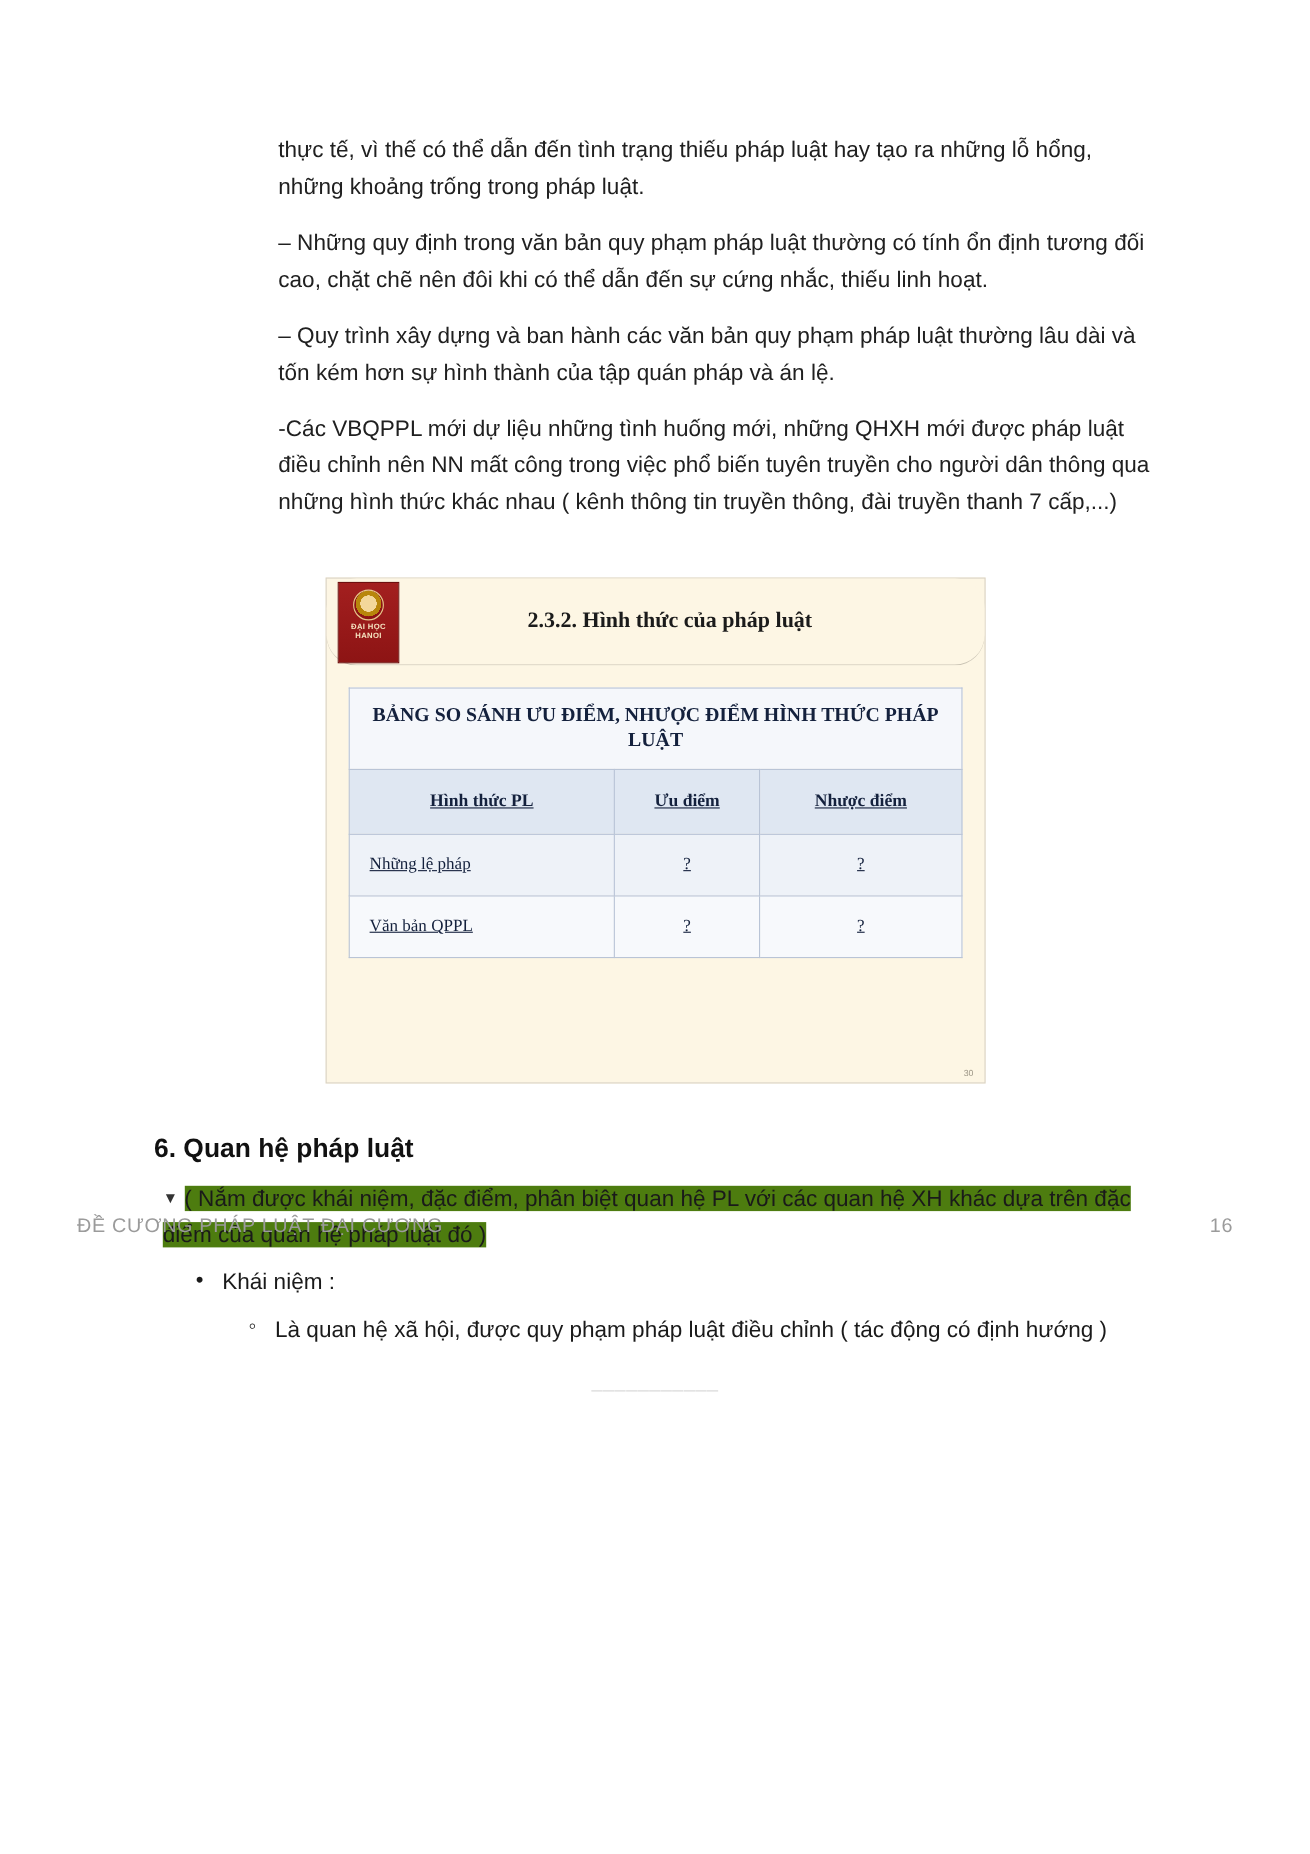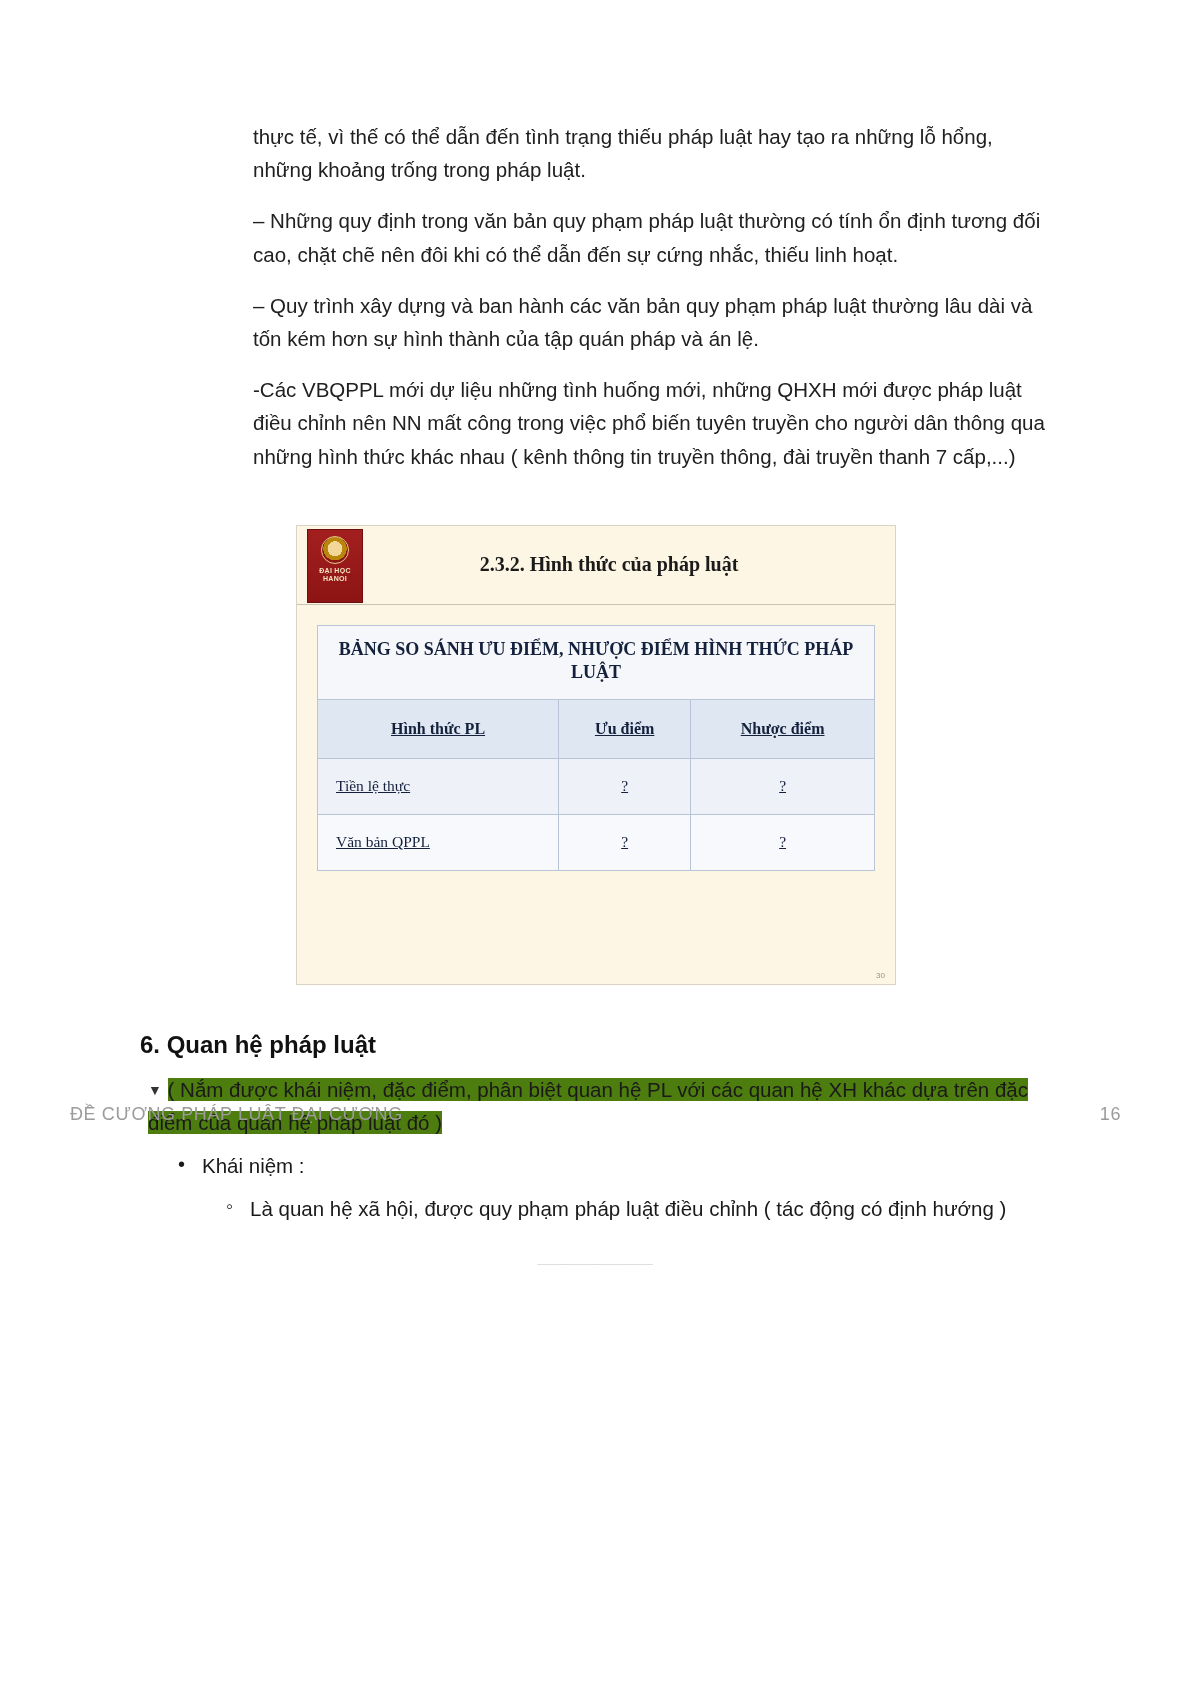--- a/index.html
+++ b/index.html
@@ -55,20 +55,21 @@
     box-sizing: border-box;
     position: relative;
     padding: 0;
   }
   .slide-header {
     height: 78px;
     display: flex;
     align-items: center;
     border-bottom: 1px solid #c9c3b4;
     background: #fdf6e4;
+    border-radius: 27px;
   }
   .logo {
     width: 56px;
     height: 74px;
     margin-left: 10px;
     margin-top: 2px;
     background: linear-gradient(#a31f1f, #8d1414);
     border: 1px solid #6e0f0f;
     display: flex;
     flex-direction: column;
@@ -259,21 +260,21 @@
           <table class="cmp">
             <thead>
               <tr>
                 <th>Hình thức PL</th>
                 <th>Ưu điểm</th>
                 <th>Nhược điểm</th>
               </tr>
             </thead>
             <tbody>
               <tr class="alt">
-                <td class="rowhdr">Tiền lệ thực</td>
+                <td class="rowhdr">Những lệ pháp</td>
                 <td>?</td>
                 <td>?</td>
               </tr>
               <tr>
                 <td class="rowhdr">Văn bản QPPL</td>
                 <td>?</td>
                 <td>?</td>
               </tr>
             </tbody>
           </table>

